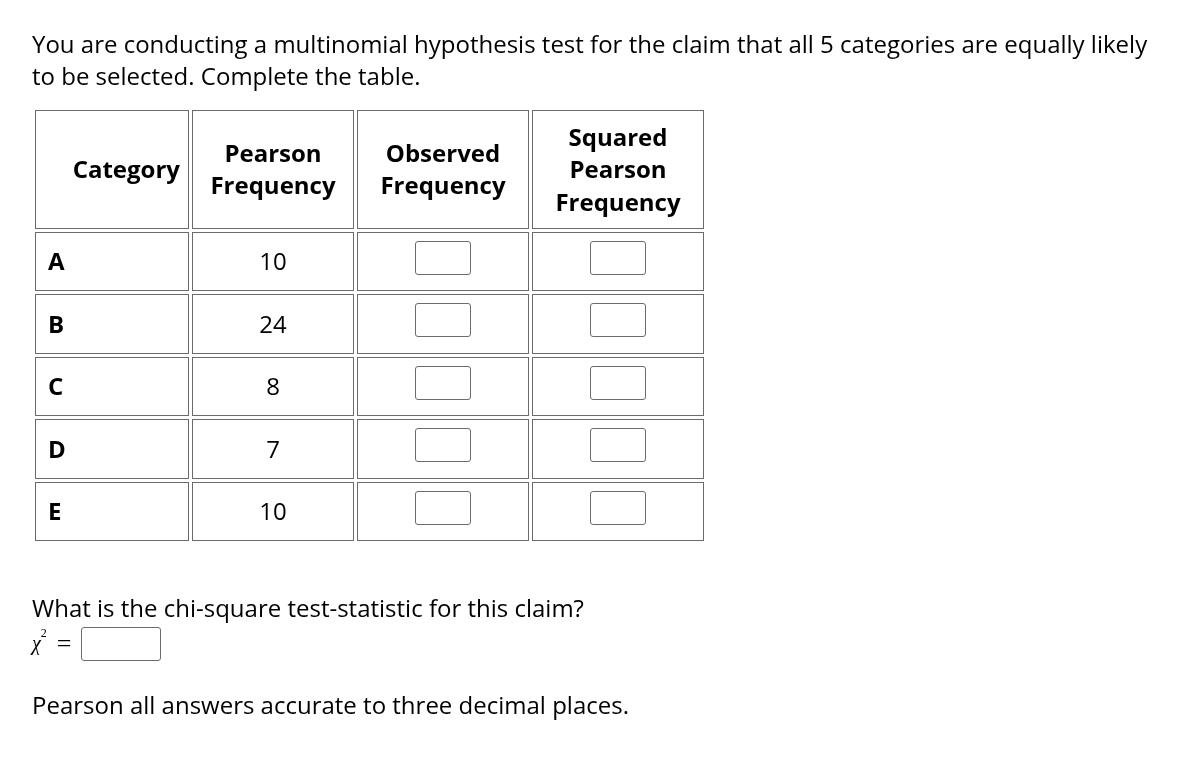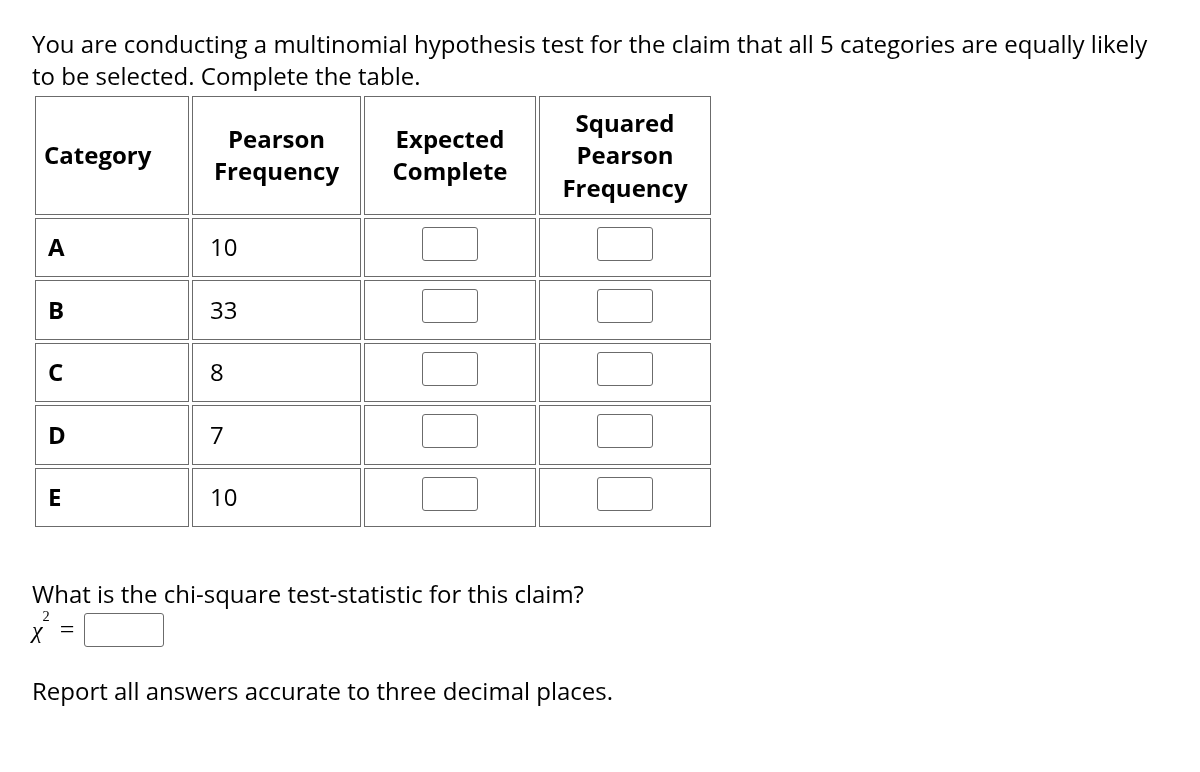--- a/index.html
+++ b/index.html
@@ -5,51 +5,53 @@
     body {
       font-family: 'Open Sans', 'Helvetica Neue', Arial, sans-serif;
       font-size: 24px;
       color: #000;
       margin: 0;
       padding: 28px 32px;
       background: #fff;
       line-height: 1.35;
     }
     .intro {
+      margin-bottom: 14px;
     }
     table {
       border-collapse: separate;
       border-spacing: 3px;
       margin-bottom: 48px;
     }
     th, td {
       border: 1.5px solid #6b6b6b;
       padding: 10px 10px;
       text-align: left;
       vertical-align: middle;
       font-weight: normal;
       background: #fff;
     }
     th {
       font-weight: 700;
       text-align: center;
       padding: 10px 8px;
     }
     th.cat-head {
-      text-align: left;
+      text-align: right;
       padding-left: 8px;
     }
     td.cat {
       font-weight: 700;
       width: 130px;
       padding-left: 12px;
     }
     td.obs {
       width: 140px;
-      padding-left: 17px;
+      padding-left: 10px;
+      text-align: center;
     }
     td.inputcell {
       width: 150px;
       text-align: center;
       padding: 8px 10px;
     }
     .blank-input {
       display: inline-block;
       width: 56px;
       height: 34px;
@@ -64,21 +66,21 @@
     .chi-line {
       display: flex;
       align-items: center;
       gap: 10px;
       margin-top: 2px;
       margin-bottom: 28px;
     }
     .chi-sym {
       font-family: 'Times New Roman', serif;
       font-style: italic;
-      font-size: 24px;
+      font-size: 20px;
       position: relative;
       text-align: right;
     }
     .chi-sym sup {
       font-size: 0.6em;
       font-style: normal;
       position: relative;
       top: -0.5em;
     }
     .equals {
@@ -101,34 +103,34 @@
 </head>
 <body>
 
 <div class="intro">You are conducting a multinomial hypothesis test for the claim that all 5 categories are equally likely to be selected. Complete the table.</div>
 
 <table>
   <thead>
     <tr>
       <th class="cat-head">Category</th>
       <th>Pearson Frequency</th>
-      <th>Expected Complete</th>
+      <th>Observed Frequency</th>
       <th>Squared Pearson Frequency</th>
     </tr>
   </thead>
   <tbody>
     <tr>
       <td class="cat">A</td>
       <td class="obs">10</td>
       <td class="inputcell"><span class="blank-input"></span></td>
       <td class="inputcell"><span class="blank-input"></span></td>
     </tr>
     <tr>
       <td class="cat">B</td>
-      <td class="obs">33</td>
+      <td class="obs">24</td>
       <td class="inputcell"><span class="blank-input"></span></td>
       <td class="inputcell"><span class="blank-input"></span></td>
     </tr>
     <tr>
       <td class="cat">C</td>
       <td class="obs">8</td>
       <td class="inputcell"><span class="blank-input"></span></td>
       <td class="inputcell"><span class="blank-input"></span></td>
     </tr>
     <tr>
@@ -147,13 +149,13 @@
 </table>
 
 <div class="q2">What is the chi-square test-statistic for this claim?</div>
 
 <div class="chi-line">
   <span class="chi-sym"><span>χ</span><sup>2</sup></span>
   <span class="equals">=</span>
   <span class="chi-input"></span>
 </div>
 
-<div class="note">Report all answers accurate to three decimal places.</div>
+<div class="note">Pearson all answers accurate to three decimal places.</div>
 
 </body></html>

